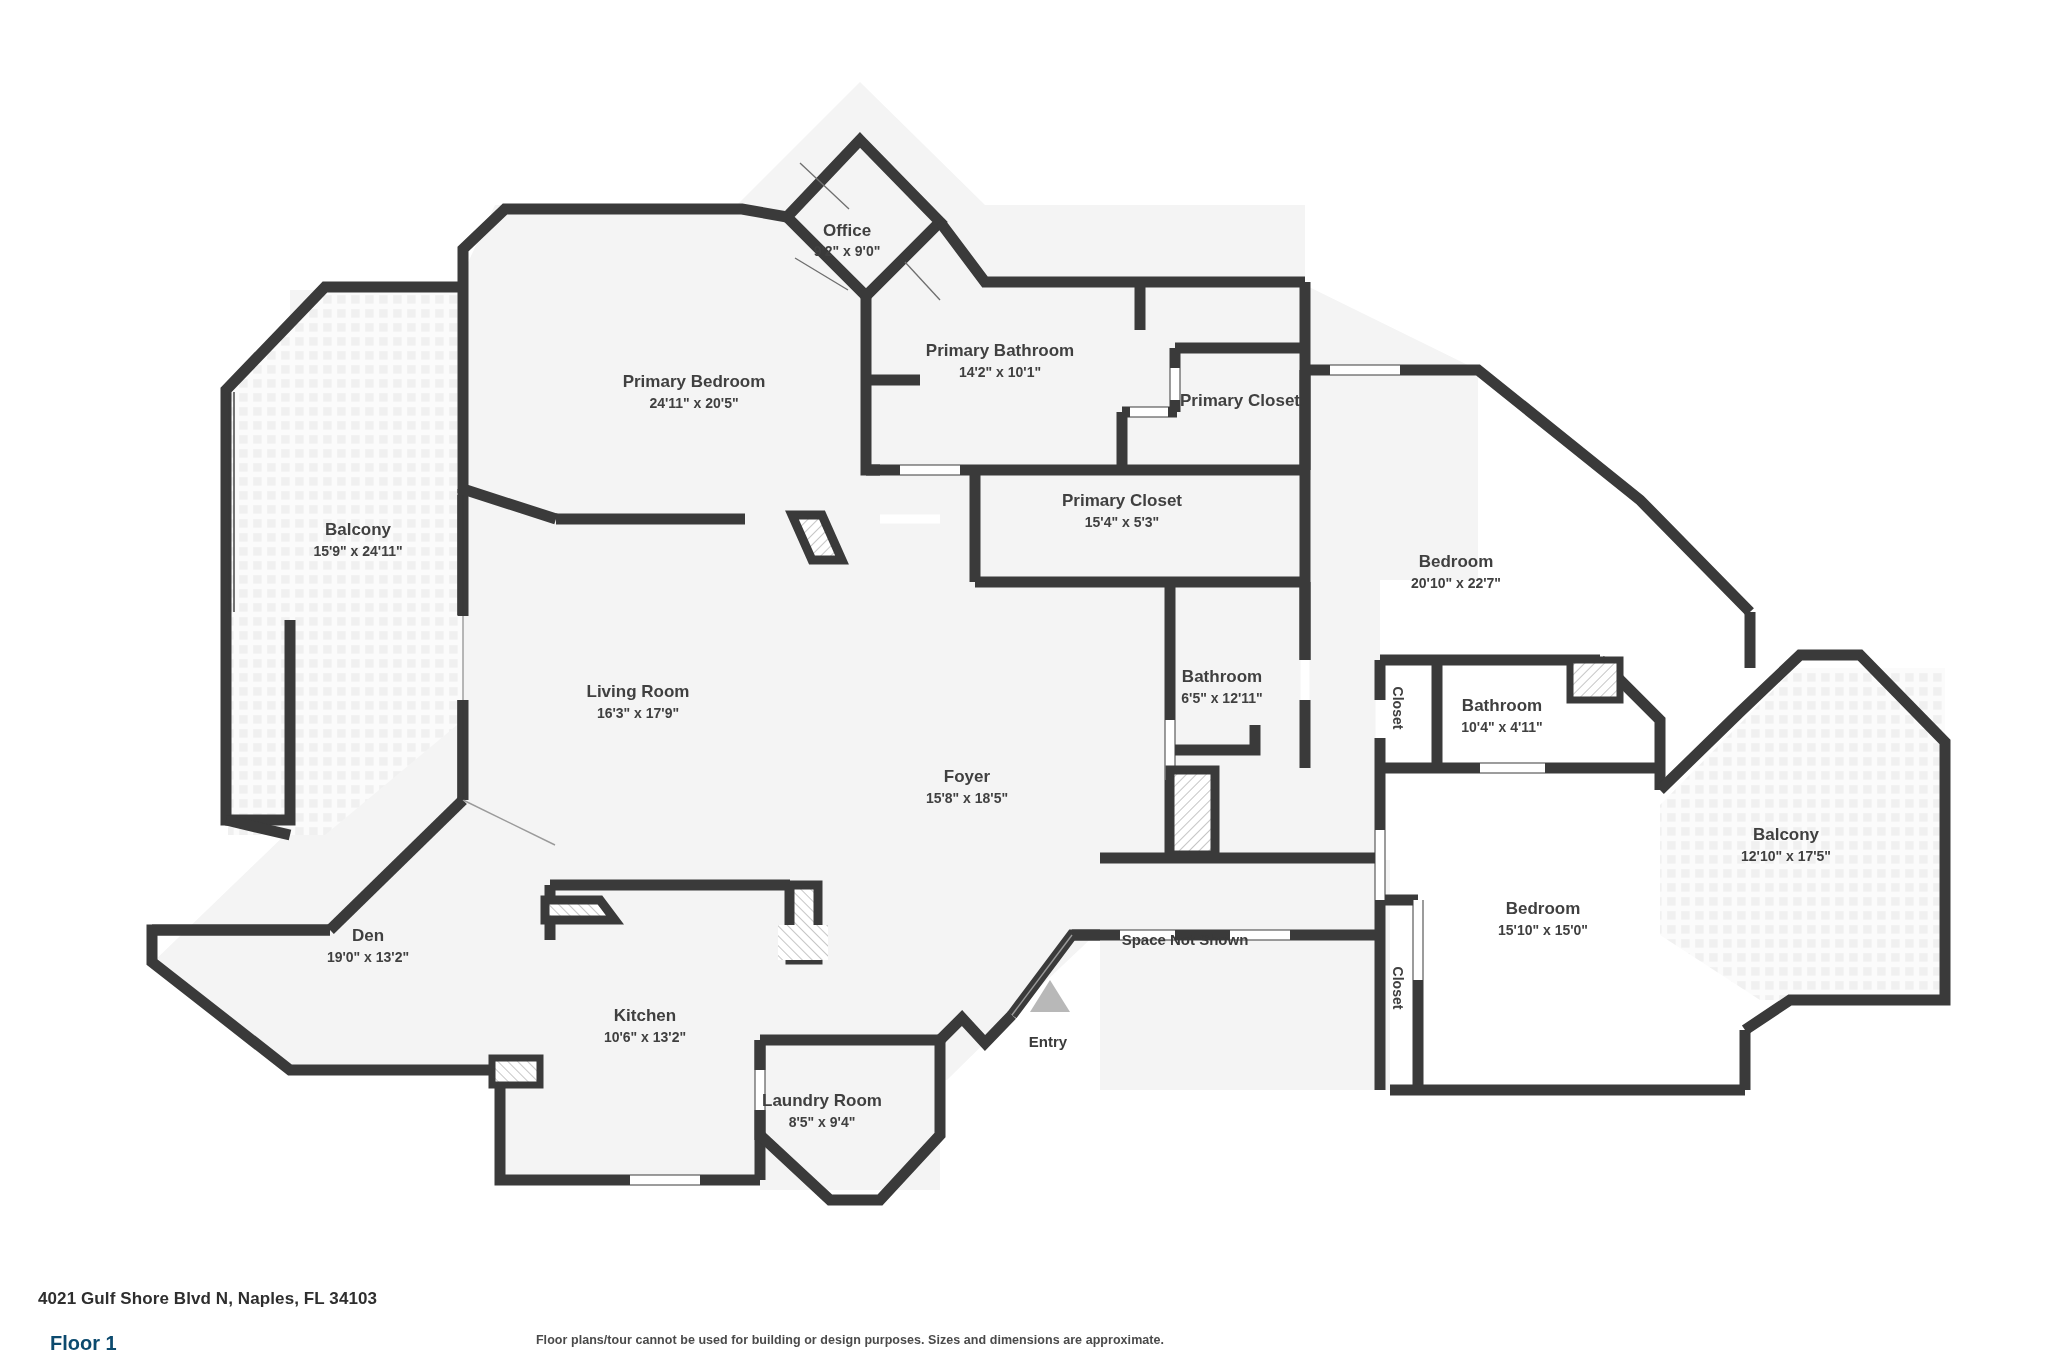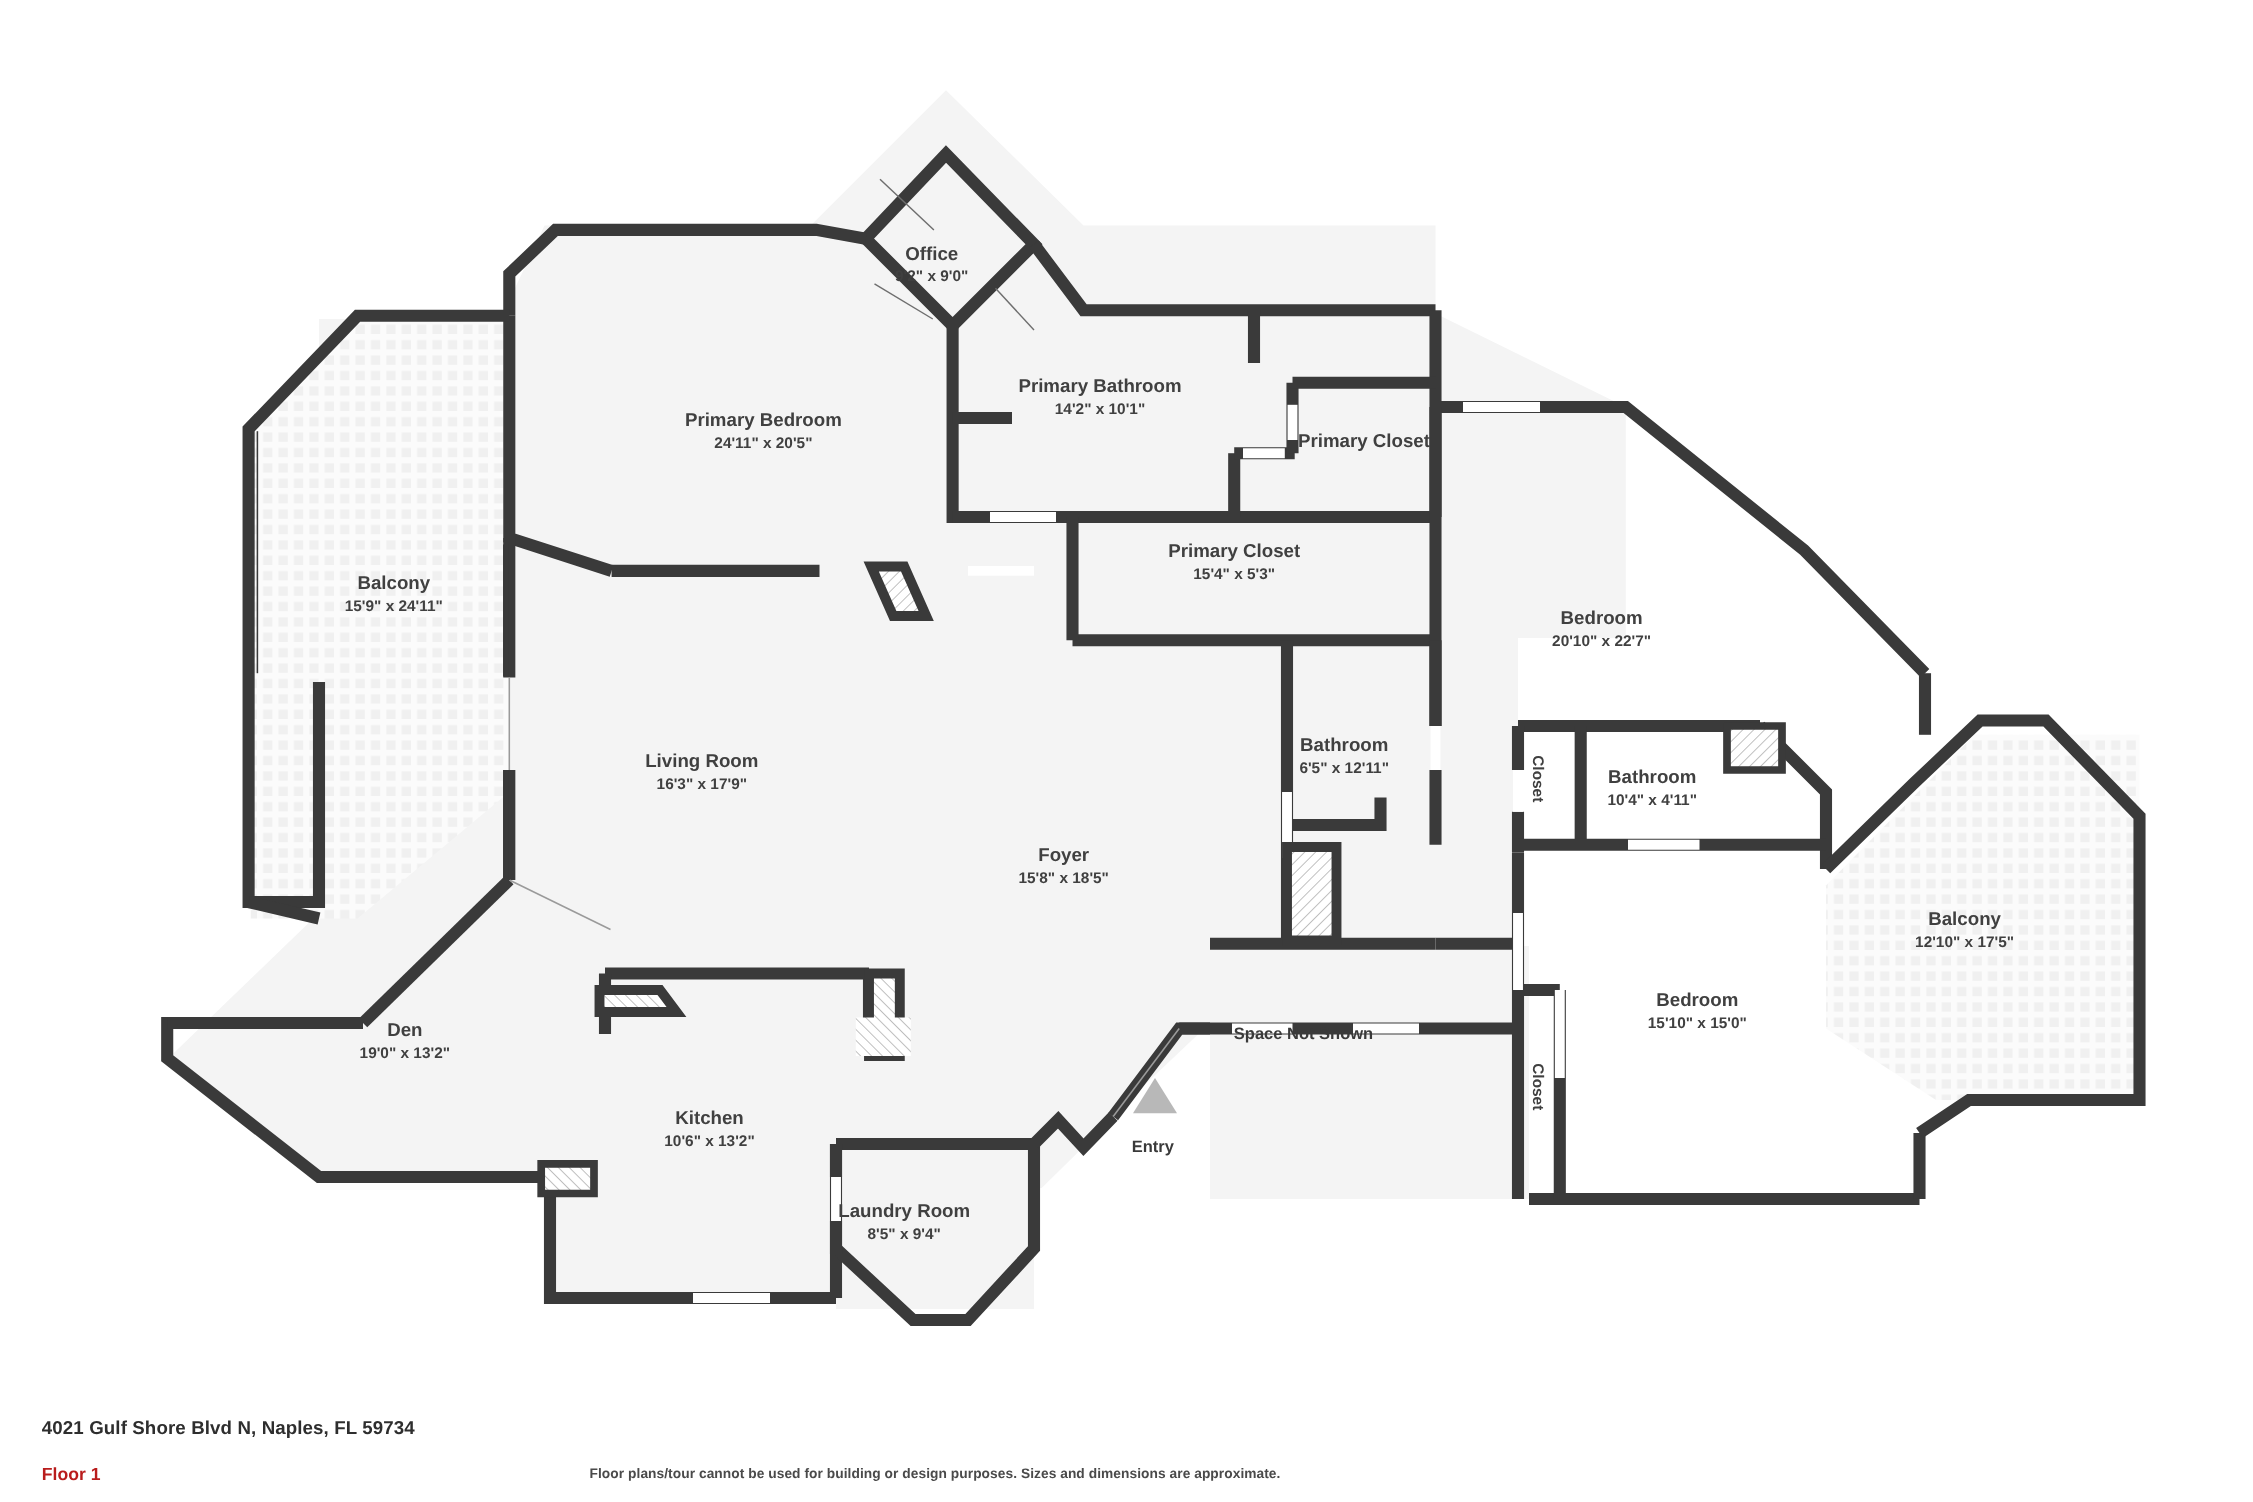--- a/index.html
+++ b/index.html
@@ -62,25 +62,25 @@
     position: absolute;
     left: 38px;
     top: 1289px;
     font-size: 17px;
     font-weight: bold;
     color: #2e2e2e;
     letter-spacing: 0.1px;
   }
   .floorlbl {
     position: absolute;
-    left: 38px;
+    left: 50px;
     top: 1332px;
-    font-size: 16px;
-    font-weight: bold;
-    color: #b91c1c;
+    font-size: 20px;
+    font-weight: bold;
+    color: #0c4a6e;
   }
   .disclaimer {
     position: absolute;
     left: 0;
     top: 1333px;
     width: 1700px;
     text-align: center;
     font-size: 12.5px;
     font-weight: bold;
     color: #4a4a4a;
@@ -316,15 +316,15 @@
     <text class="small-label" x="1397" y="988" transform="rotate(90 1397 988)">Closet</text>
   </g>
 
   <g>
     <text class="note-label" x="1185" y="941">Space Not Shown</text>
     <text class="note-label" x="1048" y="1043">Entry</text>
   </g>
 </svg>
 </div>
 
-<div class="addr">4021 Gulf Shore Blvd N, Naples, FL 59734</div>
+<div class="addr">4021 Gulf Shore Blvd N, Naples, FL 34103</div>
 <div class="floorlbl">Floor 1</div>
 <div class="disclaimer">Floor plans/tour cannot be used for building or design purposes. Sizes and dimensions are approximate.</div>
 
 </body></html>

